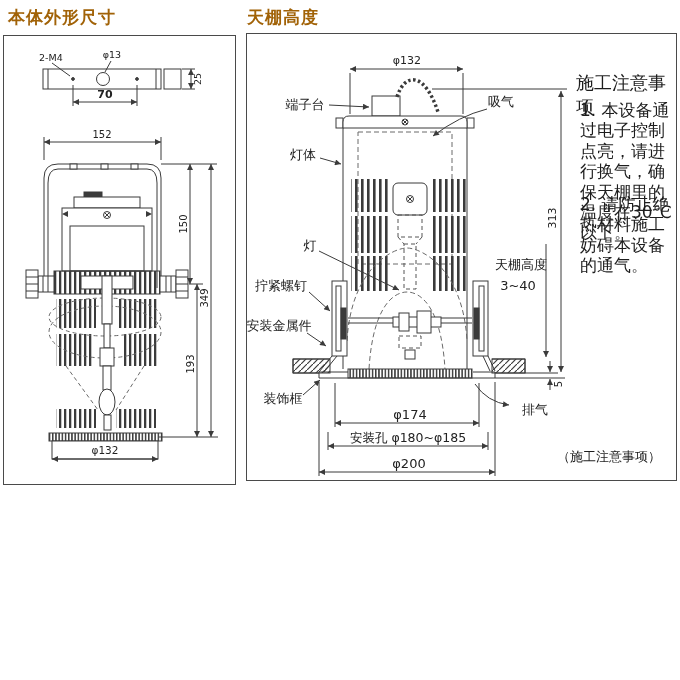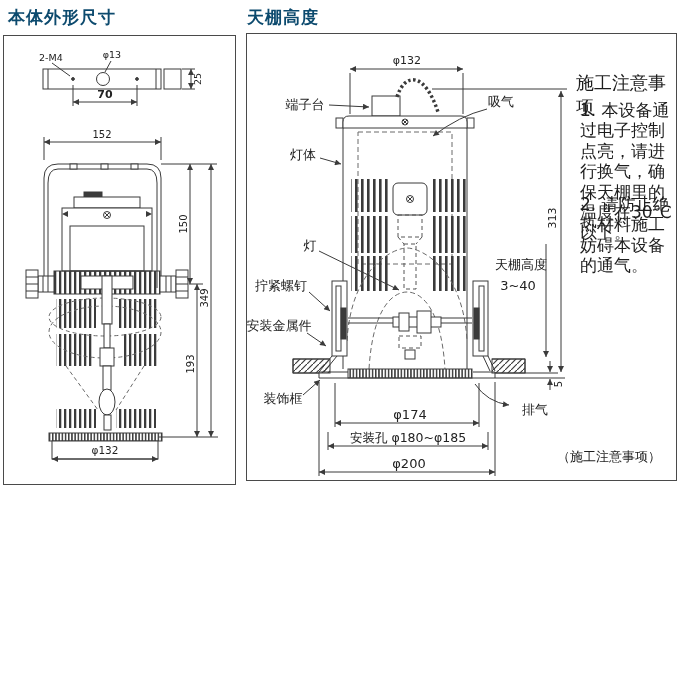--- a/index.html
+++ b/index.html
@@ -1,20 +1,20 @@
 <!DOCTYPE html>
 <html><head>
 <meta charset="utf-8">
 <style>
   html,body{margin:0;padding:0;}
   body{
     width:680px;height:680px;position:relative;background:#ffffff;
     font-family:"DejaVu Sans",sans-serif;color:#222;
   }
-  .title{position:absolute;font-size:17px;font-weight:bold;color:#0c4a6e;letter-spacing:1px;}
+  .title{position:absolute;font-size:17px;font-weight:bold;color:#a16207;letter-spacing:1px;}
   #title-left{left:8px;top:6px;}
   #title-right{left:247px;top:6px;}
   .panel{position:absolute;border:1px solid #4a4a4a;background:#fff;box-sizing:border-box;}
   #panel-left{left:3px;top:35px;width:233px;height:450px;}
   #panel-right{left:246px;top:33px;width:431px;height:448px;}
   .panel svg{position:absolute;left:0;top:0;}
   svg text{font-family:"DejaVu Sans",sans-serif;fill:#222;}
   .notes{position:absolute;color:#1d1d1d;}
   #notes-heading{left:329px;top:37px;font-size:18px;}
   .note-item{left:333px;width:98px;font-size:17px;line-height:1.2;word-break:break-all;}

